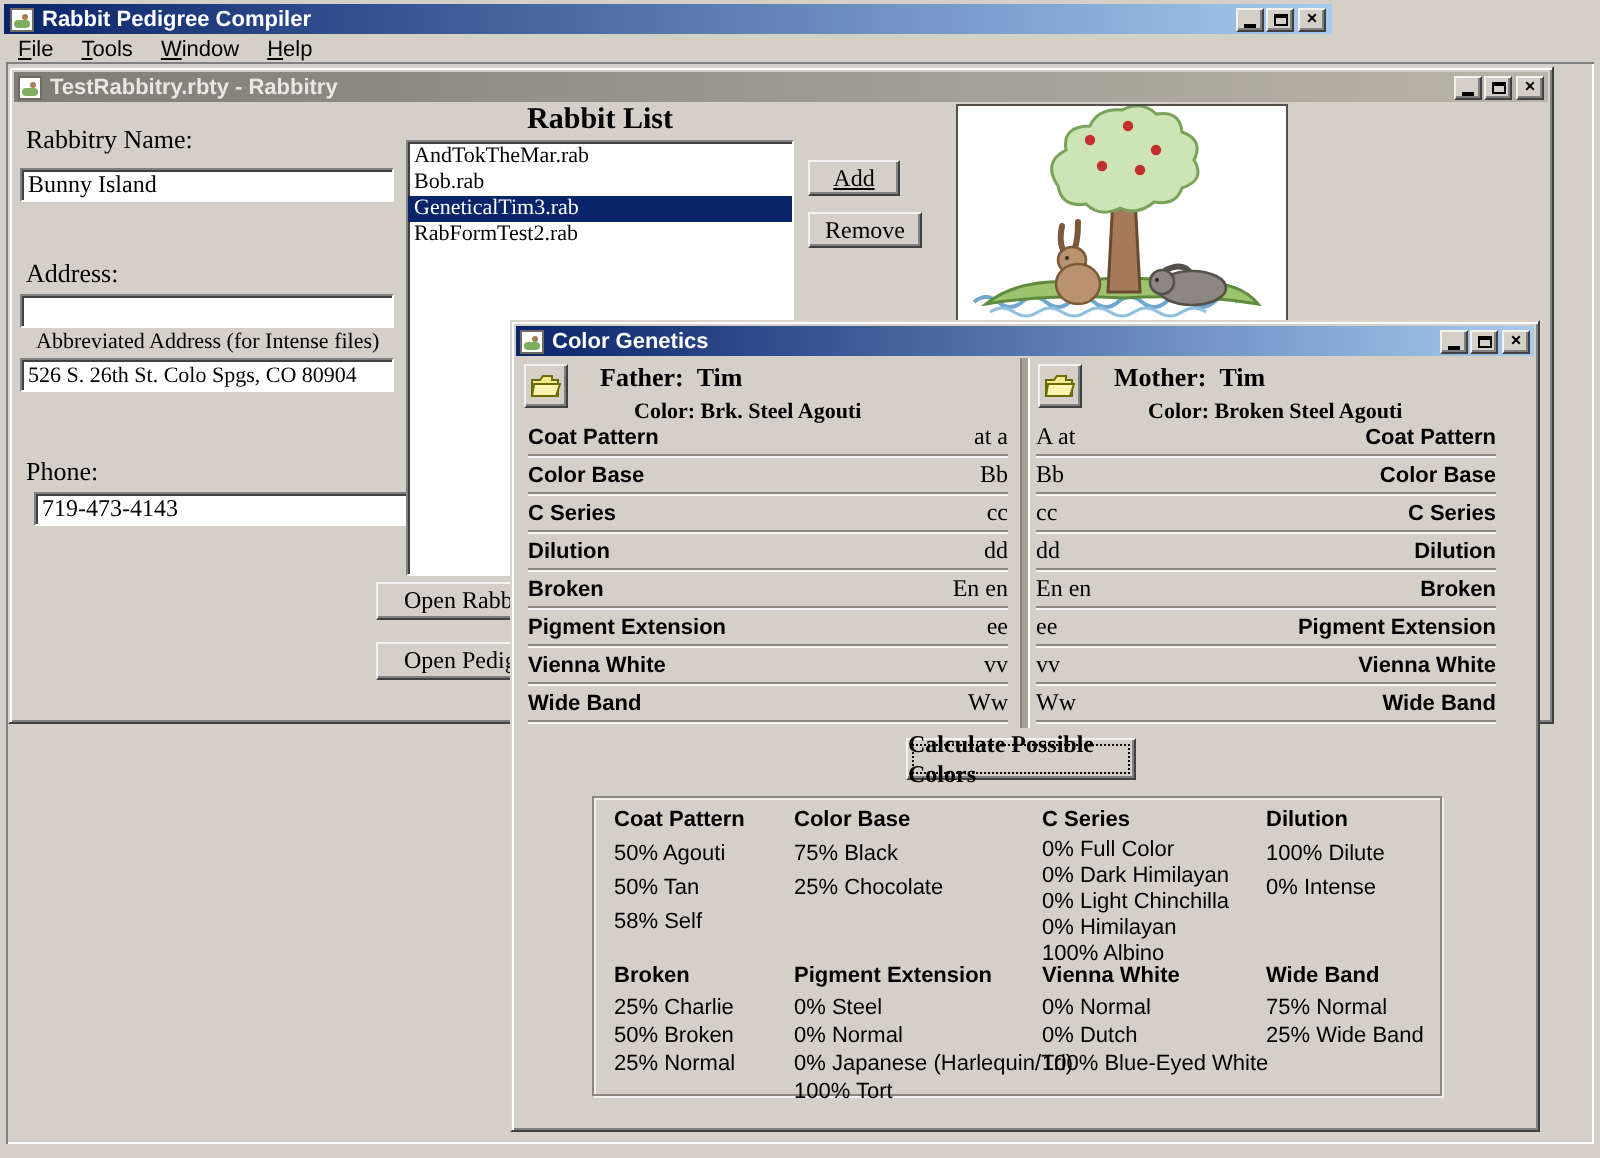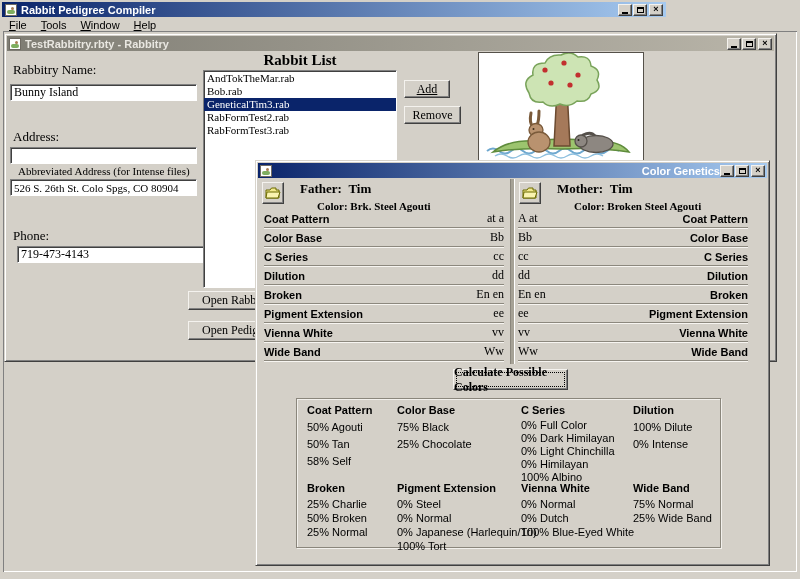--- a/index.html
+++ b/index.html
@@ -49,21 +49,21 @@
   #btn-remove{left:404px;top:106px;width:57px;height:18px;}
   #btn-open-rabbit{left:188px;top:291px;width:96px;height:19px;justify-content:flex-start;padding-left:13px;white-space:nowrap;overflow:hidden;}
   #btn-open-pedigree{left:188px;top:321px;width:96px;height:19px;justify-content:flex-start;padding-left:13px;white-space:nowrap;overflow:hidden;}
 
   #picture{left:478px;top:52px;width:166px;height:110px;background:#fff;border:1px solid #55514a;}
 
   
   #dialog{left:255px;top:160px;width:515px;height:406px;}
   #dlg-titlebar{left:258px;top:163px;width:509px;height:15px;
     background:linear-gradient(90deg,#0a246a,#a6caf0);display:flex;align-items:center;padding:0 2px;}
-  #dlg-title{color:#fff;font:bold 11px "Liberation Sans",sans-serif;margin-left:4px;flex:1;white-space:nowrap;text-align:right;}
+  #dlg-title{color:#fff;font:bold 11px "Liberation Sans",sans-serif;margin-left:4px;flex:1;white-space:nowrap;}
 
   .folder-btn{width:22px;height:22px;}
   .parent-head{font:bold 13px "Liberation Serif",serif;white-space:nowrap;}
   .parent-sub{font:bold 11px "Liberation Serif",serif;white-space:nowrap;margin-top:3px;padding-left:17px;}
 
   #divider{left:510px;top:179px;width:5px;height:185px;background:#a6a296;
            border-left:1px solid #8a867c;border-right:1px solid #fff;}
 
   .genecol{display:flex;flex-direction:column;}
   #father-col{left:264px;top:210px;width:240px;}
@@ -144,21 +144,20 @@
 
 <div class="abs flabel" style="left:13px;top:228px">Phone:</div>
 <input class="abs sunken finput" style="left: 17px; top: 246px;" value="719-473-4143">
 
 <div class="abs" id="list-title">Rabbit List</div>
 <div class="abs sunken" id="listbox">
   <div class="litem">AndTokTheMar.rab</div>
   <div class="litem">Bob.rab</div>
   <div class="litem sel">GeneticalTim3.rab</div>
   <div class="litem">RabFormTest2.rab</div>
-  <div class="litem">RabFormTest3.rab</div>
 </div>
 
 <div class="abs btn sbtn" id="btn-add">Add</div>
 <div class="abs btn sbtn" id="btn-remove">Remove</div>
 <div class="abs btn sbtn" id="btn-open-rabbit">Open Rabbit</div>
 <div class="abs btn sbtn" id="btn-open-pedigree">Open Pedigr</div>
 
 <div class="abs" id="picture">
   <svg width="164" height="108" viewBox="0 0 164 108">
 

